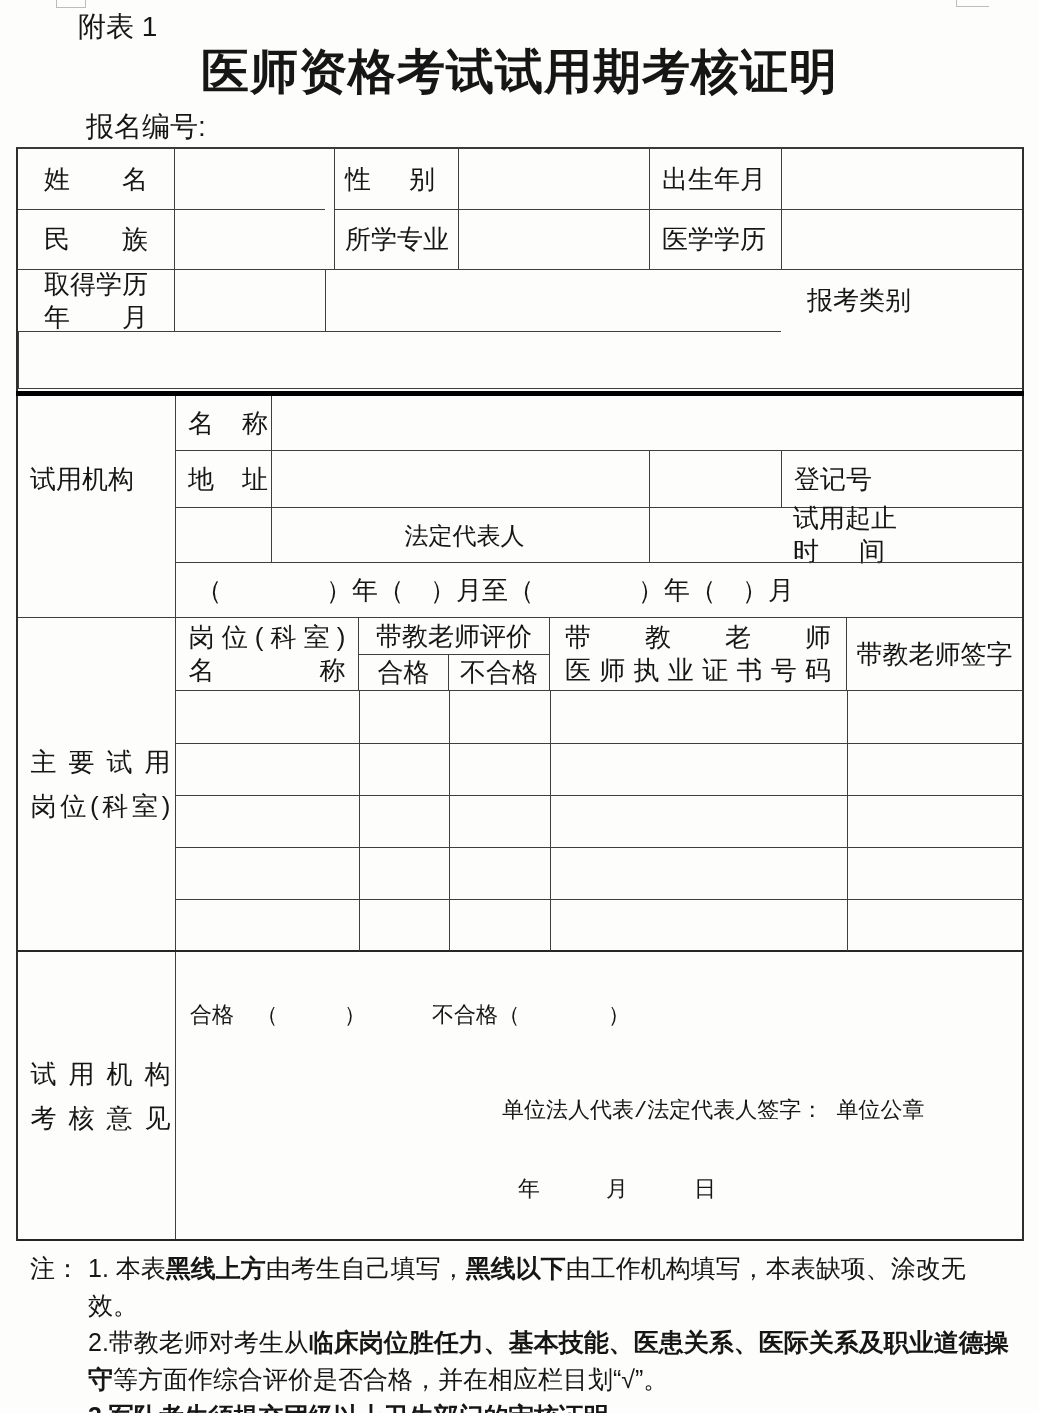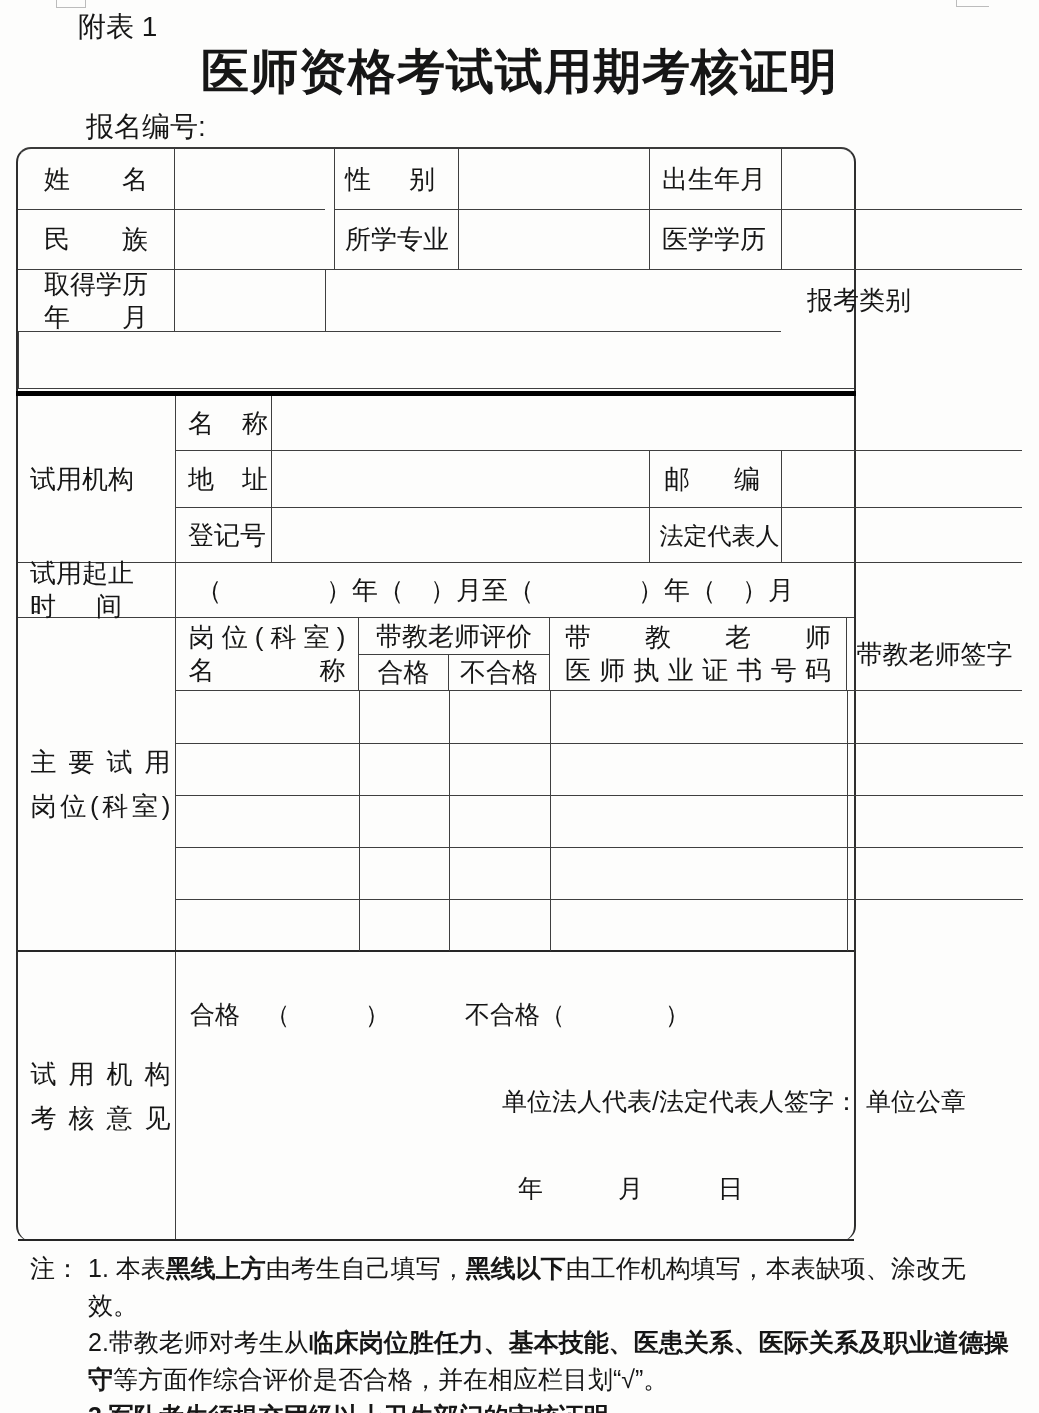--- a/index.html
+++ b/index.html
@@ -12,22 +12,22 @@
   .corner{position:absolute;border:1.5px solid #bcbcbc;}
   .corner.tl{left:56px;top:-3px;width:28px;height:10px;border-top:none;}
   .corner.tr{left:956px;top:-3px;width:32px;height:9px;border-top:none;border-right:none;}
 
   .appendix-tag{position:absolute;left:78px;top:8px;font-size:28px;}
   .page-title{position:absolute;left:0;right:0;top:40px;text-align:center;
     font-size:48px;font-weight:700;letter-spacing:1px;}
   .reg-no{position:absolute;left:86px;top:108px;font-size:28px;}
 
   
-  .form{position:absolute;left:16px;top:147px;width:840px;box-sizing:border-box;
-    border-left:2px solid #2e2e2e;border-right:2px solid #2e2e2e;border-top:2px solid #3a3a3a;border-radius:15px;}
+  .form{position:absolute;left:16px;top:147px;width:1008px;box-sizing:border-box;
+    border-left:2px solid #2e2e2e;border-right:2px solid #2e2e2e;border-top:2px solid #3a3a3a;}
   .sec{display:grid;}
   .gA{grid-template-columns:156px 151px 133px 191px 132px 241px;
       grid-template-rows:60px 60px 62px 57px;border-bottom:1px solid #3f3f3f;}
   .blackline{height:5px;background:#000;margin:2px -2px 0 -2px;}
   .gB{grid-template-columns:157px 96px 378px 132px 241px;
       grid-template-rows:54px 57px 55px 55px;border-bottom:1px solid #3f3f3f;}
   .gC{grid-template-columns:157px 183px 90px 101px 297px 176px;
       grid-template-rows:36px 36px 260px;border-bottom:2px solid #262626;}
   .gD{grid-template-columns:157px 847px;grid-template-rows:287px;border-bottom:2px solid #262626;}
 
@@ -47,23 +47,23 @@
   .side{line-height:44px;}
 
   
   .post-rows{grid-column:2/7;grid-row:3;display:grid;
     grid-template-columns:183px 90px 101px 297px 176px;grid-auto-rows:52px;
     border-left:1px solid #3f3f3f;border-top:1px solid #3f3f3f;}
   .post-rows .cell{display:block;}
 
   
   .review-cell{position:relative;}
-  .review-line{position:absolute;font-size:25px;white-space:pre;}
+  .review-line{position:absolute;font-size:22px;white-space:pre;}
   .rl1{top:46px;left:14px;}
-  .rl2{top:133px;left:326px;}
+  .rl2{top:143px;left:326px;font-family:Liberation Mono, monospace;}
   .rl3{top:220px;left:342px;}
 
   
   .notes{position:absolute;left:30px;top:1250px;width:980px;display:flex;
     font-size:25px;line-height:37px;}
   .notes-prefix{width:58px;flex:0 0 58px;}
   .notes-items{flex:1;max-width:935px;}
   .note-item .b{font-weight:700;}
 </style>
 </head>
@@ -127,23 +127,20 @@
         </div>
       <div class="cell fr pl12">
           <span class="j w80">名称</span>
         </div>
       <div class="cell fr" style="grid-column:3/span 3"></div>
 
       <div class="cell pl12">
           <span class="j w80">地址</span>
         </div>
       <div class="cell"></div>
-      <div class="cell pl14">
-          <span class="j w96">邮编</span>
-        </div>
       <div class="cell"></div>
 
       <div class="cell pl12">
           <span>登记号</span>
         </div>
       <div class="cell"></div>
       <div class="cell pl8 sm">
           <span>法定代表人</span>
         </div>
       <div class="cell"></div>

